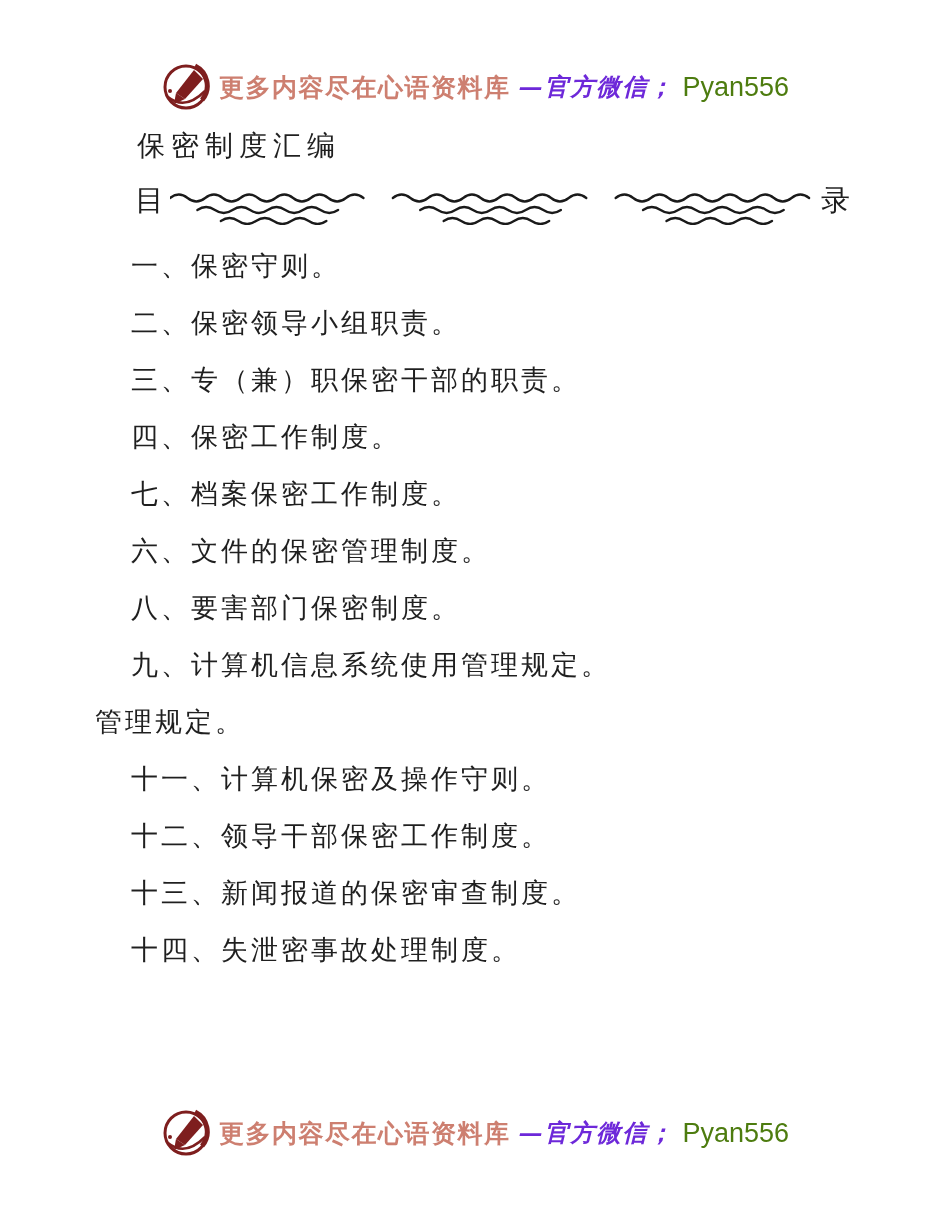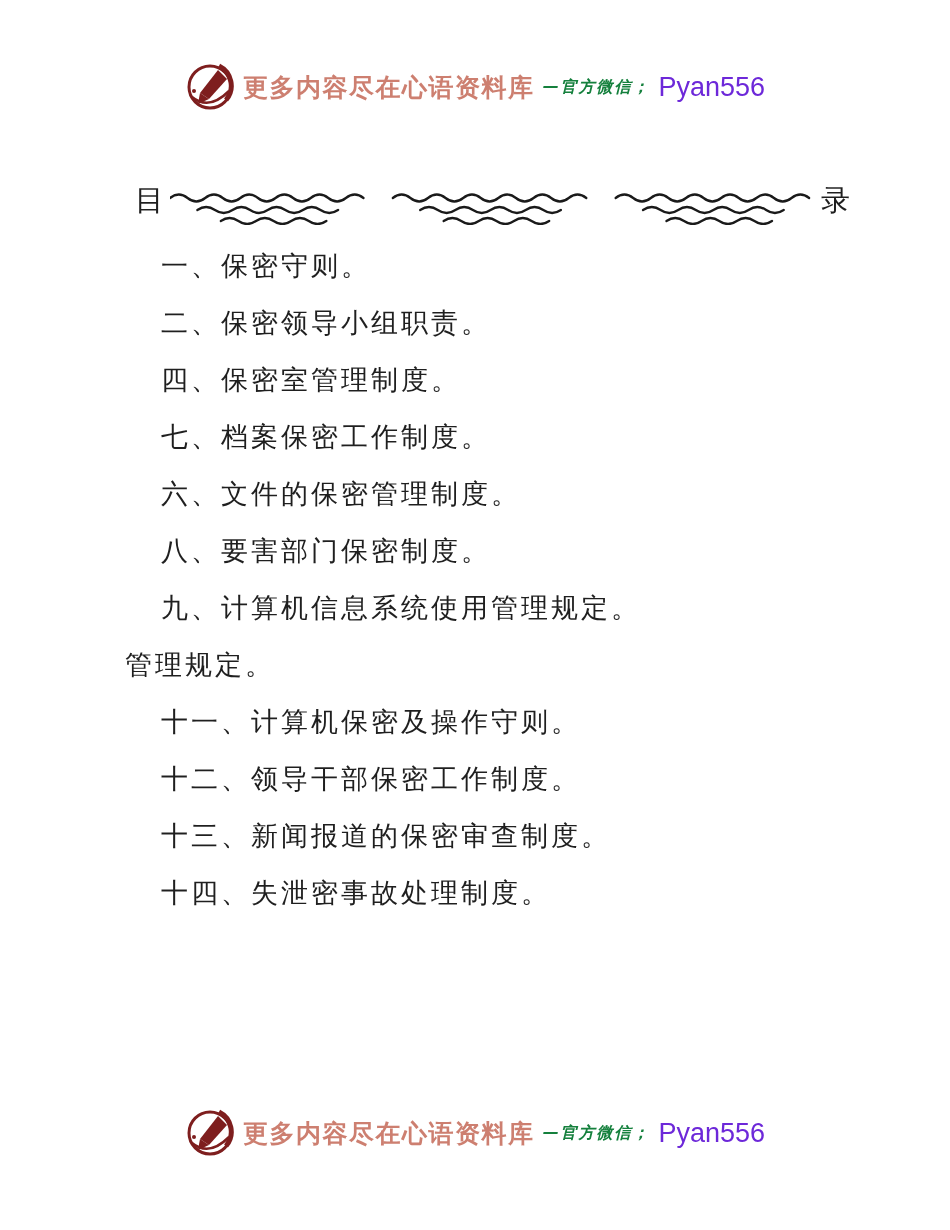--- a/index.html
+++ b/index.html
@@ -6,29 +6,29 @@
   #page{
     position:relative;width:950px;height:1230px;background:#ffffff;overflow:hidden;
     font-family:"DejaVu Serif","Liberation Serif",serif;color:#1f1f1f;
   }
   
   .watermark{position:absolute;left:0;right:0;display:flex;justify-content:center;align-items:center;gap:8px;}
   .wm-header{top:62px;}
   .wm-footer{top:1108px;}
   .wm-logo{width:50px;height:50px;flex:0 0 auto;}
   .wm-brand{color:#cd7f70;font-size:25px;letter-spacing:1.5px;font-weight:bold;}
-  .wm-label{color:#15803d;font-size:16px;font-style:italic;letter-spacing:2px;font-weight:bold;}
-  .wm-account{color:#6d28d9;font-size:27px;font-family:"Liberation Sans","DejaVu Sans",sans-serif;}
+  .wm-label{color:#6d28d9;font-size:24px;font-style:italic;letter-spacing:2px;font-weight:bold;}
+  .wm-account{color:#4d7c0f;font-size:27px;font-family:"Liberation Sans","DejaVu Sans",sans-serif;}
   
   .doc-title{position:absolute;top:126px;left:137px;font-size:28px;letter-spacing:6px;line-height:40px;}
   .toc-row{position:absolute;top:180px;left:135px;width:715px;display:flex;align-items:flex-start;}
   .toc-char{font-size:29px;line-height:40px;flex:0 0 auto;}
   .toc-waves{flex:1 1 auto;height:36px;margin:9px 6px 0 6px;}
   .toc-waves path{stroke:#1a1a1a;stroke-width:2.3;fill:none;stroke-linecap:round;}
-  .lines{position:absolute;top:237px;left:95px;width:762px;margin-left:30px;}
+  .lines{position:absolute;top:237px;left:95px;width:762px;}
   .line{height:57px;line-height:57px;font-size:27px;letter-spacing:3px;padding-left:36px;white-space:nowrap;}
   .line.wide{letter-spacing:6.5px;}
   .line.cont{padding-left:0;}
   .logo-stroke{stroke:#7e1e1e;}
   .logo-fill{fill:#7e1e1e;}
 </style>
 </head>
 <body>
 
 <div id="page">
@@ -40,20 +40,21 @@
       <path d="M33 8 L42 17 L24 37 L15 31 Z" class="logo-fill"></path>
       <path d="M24 37 L13 42 L15 31" class="logo-fill"></path>
       <path d="M7 35 Q 24 49 44 29" fill="none" class="logo-stroke" stroke-width="2.5"></path>
       <circle cx="9" cy="29" r="2" class="logo-fill"></circle>
     </svg>
     <span class="wm-brand">更多内容尽在心语资料库</span>
     <span class="wm-label">—官方微信；</span>
     <span class="wm-account">Pyan556</span>
   </div>
 
+  <div class="doc-title">保密制度汇编</div>
 
   <div class="toc-row">
     <span class="toc-char">目</span>
     <svg class="toc-waves" viewBox="0 0 660 36" preserveAspectRatio="none">
       <g>
         <path d="M0 9 q9 -7 18 0 t18 0 t18 0 t18 0 t18 0 t18 0 t18 0 t18 0 t18 0 t18 0 t18 0"></path>
         <path d="M28 21 q9 -6 18 0 t18 0 t18 0 t18 0 t18 0 t18 0 t18 0 t18 0"></path>
         <path d="M52 32 q9 -6 18 0 t18 0 t18 0 t18 0 t18 0 t18 0"></path>
       </g>
       <g transform="translate(228,0)">
@@ -66,21 +67,22 @@
         <path d="M28 21 q9 -6 18 0 t18 0 t18 0 t18 0 t18 0 t18 0 t18 0 t18 0"></path>
         <path d="M52 32 q9 -6 18 0 t18 0 t18 0 t18 0 t18 0 t18 0"></path>
       </g>
     </svg>
     <span class="toc-char">录</span>
   </div>
 
   <div class="lines">
     <div class="line">一、保密守则。</div>
     <div class="line">二、保密领导小组职责。</div>
-    <div class="line">四、保密室管理制度。</div>
+    <div class="line">三、专（兼）职保密干部的职责。</div>
+    <div class="line">四、保密工作制度。</div>
     <div class="line">七、档案保密工作制度。</div>
     <div class="line">六、文件的保密管理制度。</div>
     <div class="line">八、要害部门保密制度。</div>
     <div class="line">九、计算机信息系统使用管理规定。</div>
     <div class="line cont">管理规定。</div>
     <div class="line">十一、计算机保密及操作守则。</div>
     <div class="line">十二、领导干部保密工作制度。</div>
     <div class="line">十三、新闻报道的保密审查制度。</div>
     <div class="line">十四、失泄密事故处理制度。</div>
   </div>

